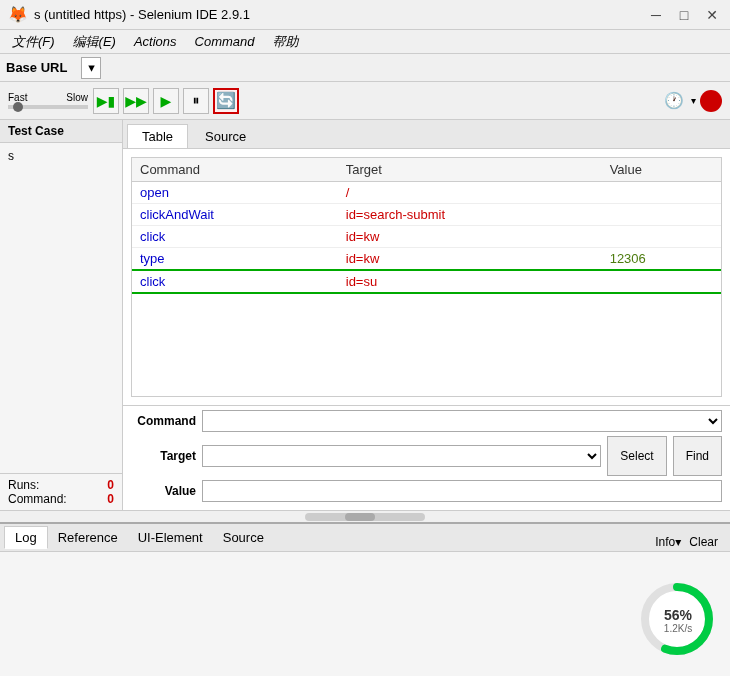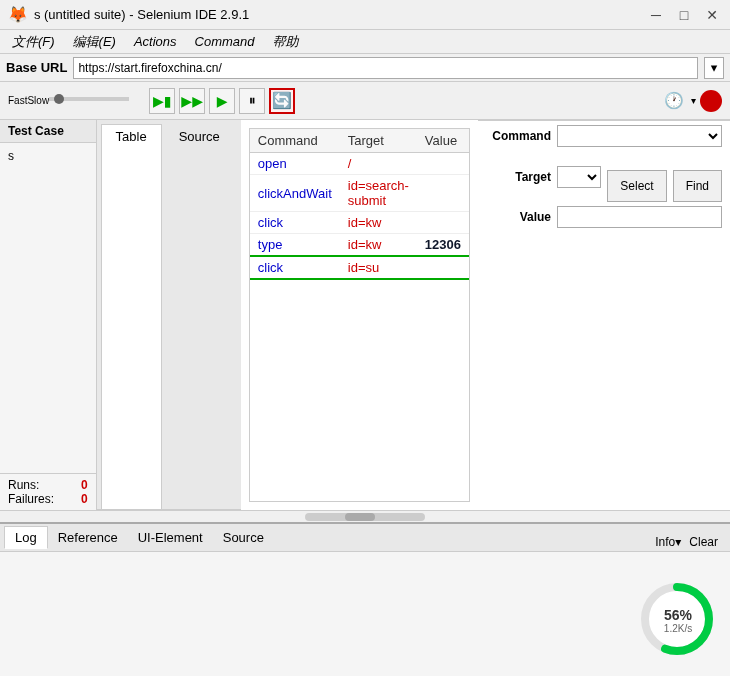--- a/index.html
+++ b/index.html
@@ -57,21 +57,21 @@
       font-style: italic;
     }
 
     
     .base-url-bar {
       background: #f0f0f0;
       height: 28px;
       display: flex;
       align-items: center;
       padding: 0 6px;
-      gap: 6px;
+      gap: 14px;
       border-bottom: 1px solid #ccc;
     }
     .base-url-label { font-size: 13px; font-weight: bold; }
     .base-url-input {
       flex: 1;
       height: 22px;
       border: 1px solid #aaa;
       padding: 0 4px;
       font-size: 12px;
     }
@@ -91,23 +91,23 @@
       background: #f0f0f0;
       height: 38px;
       display: flex;
       align-items: center;
       padding: 0 8px;
       gap: 4px;
       border-bottom: 1px solid #ccc;
     }
     .speed-slider {
       display: flex;
-      flex-direction: row;
+      flex-direction: column;
       font-size: 10px;
-      margin-right: 16px;
+      margin-right: 1px;
     }
     .speed-labels {
       display: flex;
       justify-content: space-between;
       font-size: 10px;
     }
     .slider-track {
       width: 80px;
       height: 4px;
       background: #ccc;
@@ -207,21 +207,21 @@
       display: flex;
       justify-content: space-between;
       align-items: center;
     }
     .count-red { color: #cc0000; font-weight: bold; }
 
     
     .right-panel {
       flex: 1;
       display: flex;
-      flex-direction: row;
+      flex-direction: column;
       background: white;
     }
 
     
     .tab-bar {
       display: flex;
       background: #e8e8e8;
       border-bottom: 1px solid #ccc;
       padding: 0 4px;
       padding-top: 4px;
@@ -254,21 +254,21 @@
       border-bottom: 1px solid #ccc;
       font-weight: normal;
       color: #333;
     }
     .command-table td {
       padding: 3px 8px;
       border-bottom: 1px solid #eee;
     }
     .cmd-col { color: #0000cc; margin-left: 15px; }
     .target-col { color: #cc0000; }
-    .value-col { color: #0f172a; font-weight: bold; }
+    .value-col { color: #4d7c0f; }
     .table-wrapper {
       flex: 1;
       overflow: auto;
       border: 1px solid #ccc;
       margin: 8px;
     }
     .selected-row td { border-top: 2px solid #00aa00; border-bottom: 2px solid #00aa00; }
 
     
     .empty-area {
@@ -301,27 +301,26 @@
     }
     .form-select {
       flex: 1;
       height: 22px;
       border: 1px solid #aaa;
       background: white;
       font-size: 12px;
       padding: 0 4px;
     }
     .form-btn {
-      height: 32px;
+      height: 40px;
       padding: 0 12px;
       border: 1px solid #aaa;
       background: #f0f0f0;
       cursor: pointer;
       font-size: 12px;
-      margin-top: 19px;
     }
 
     
     .scrollbar-area {
       height: 12px;
       background: #f0f0f0;
       border-top: 1px solid #ccc;
       display: flex;
       align-items: center;
       justify-content: center;
@@ -427,40 +426,39 @@
     .bottom-panel-wrapper {
       position: relative;
     }
   </style>
 </head>
 <body>
 
 <div class="title-bar">
   <div style="display:flex;align-items:center;gap:6px;">
     <span style="font-size:16px;">🦊</span>
-    <span>s (untitled suite) - Selenium IDE 2.9.1</span>
+    <span>s (untitled https) - Selenium IDE 2.9.1</span>
   </div>
   <div class="title-bar-controls">
     <button class="title-btn">─</button>
     <button class="title-btn">□</button>
     <button class="title-btn close">✕</button>
   </div>
 </div>
 
 <div class="menu-bar">
   <span class="menu-item">文件(F)</span>
   <span class="menu-item">编辑(E)</span>
   <span class="menu-item">Actions</span>
   <span class="menu-item">Command</span>
   <span class="menu-item">帮助</span>
 </div>
 
 <div class="base-url-bar">
   <label class="base-url-label">Base URL</label>
-  <input class="base-url-input" value="https://start.firefoxchina.cn/" style="">
   <div class="base-url-dropdown">▾</div>
 </div>
 
 <div class="toolbar">
   <div class="speed-slider">
     <div class="speed-labels">
       <span>Fast</span>
       <span>Slow</span>
     </div>
     <div class="slider-track">
@@ -495,21 +493,21 @@
     <div class="test-case-header">Test Case</div>
     <div class="test-case-list">
       <div class="test-case-item">s</div>
     </div>
     <div class="left-panel-bottom">
       <div class="run-fail-row">
         <span>Runs:</span>
         <span class="count-red">0</span>
       </div>
       <div class="run-fail-row">
-        <span>Failures:</span>
+        <span>Command:</span>
         <span class="count-red">0</span>
       </div>
     </div>
   </div>
 
   <div class="right-panel">
 
     <div class="tab-bar">
       <div class="tab active">Table</div>
       <div class="tab">Source</div>

